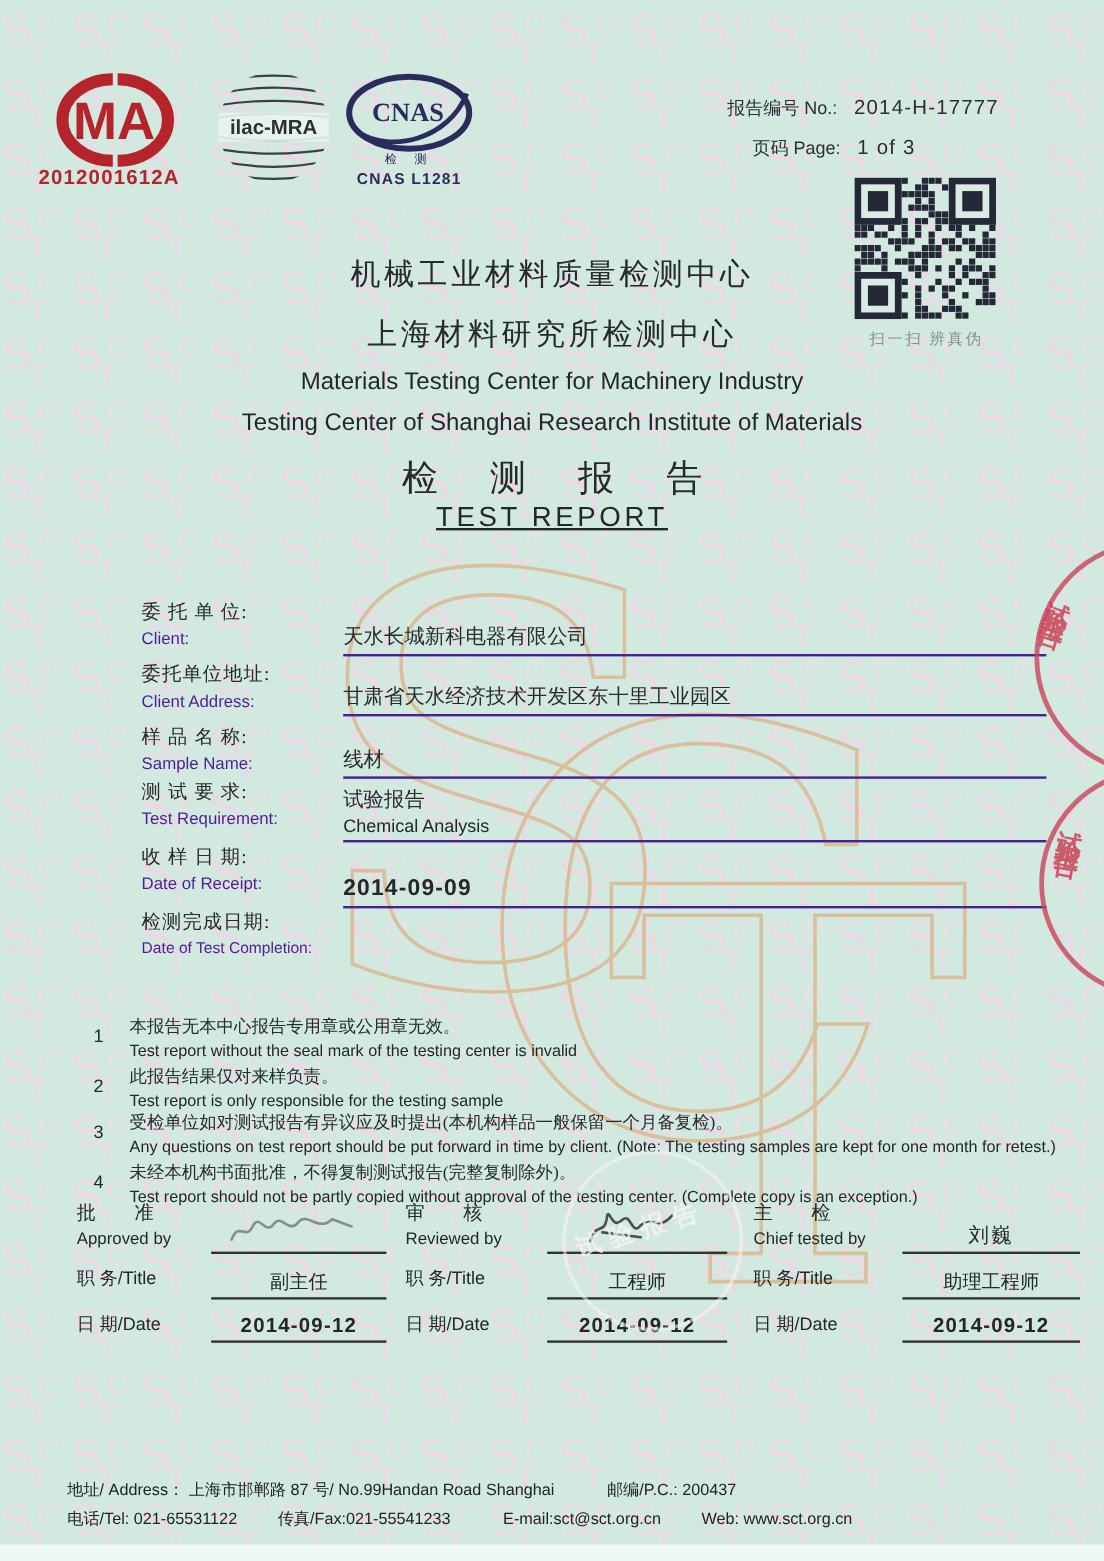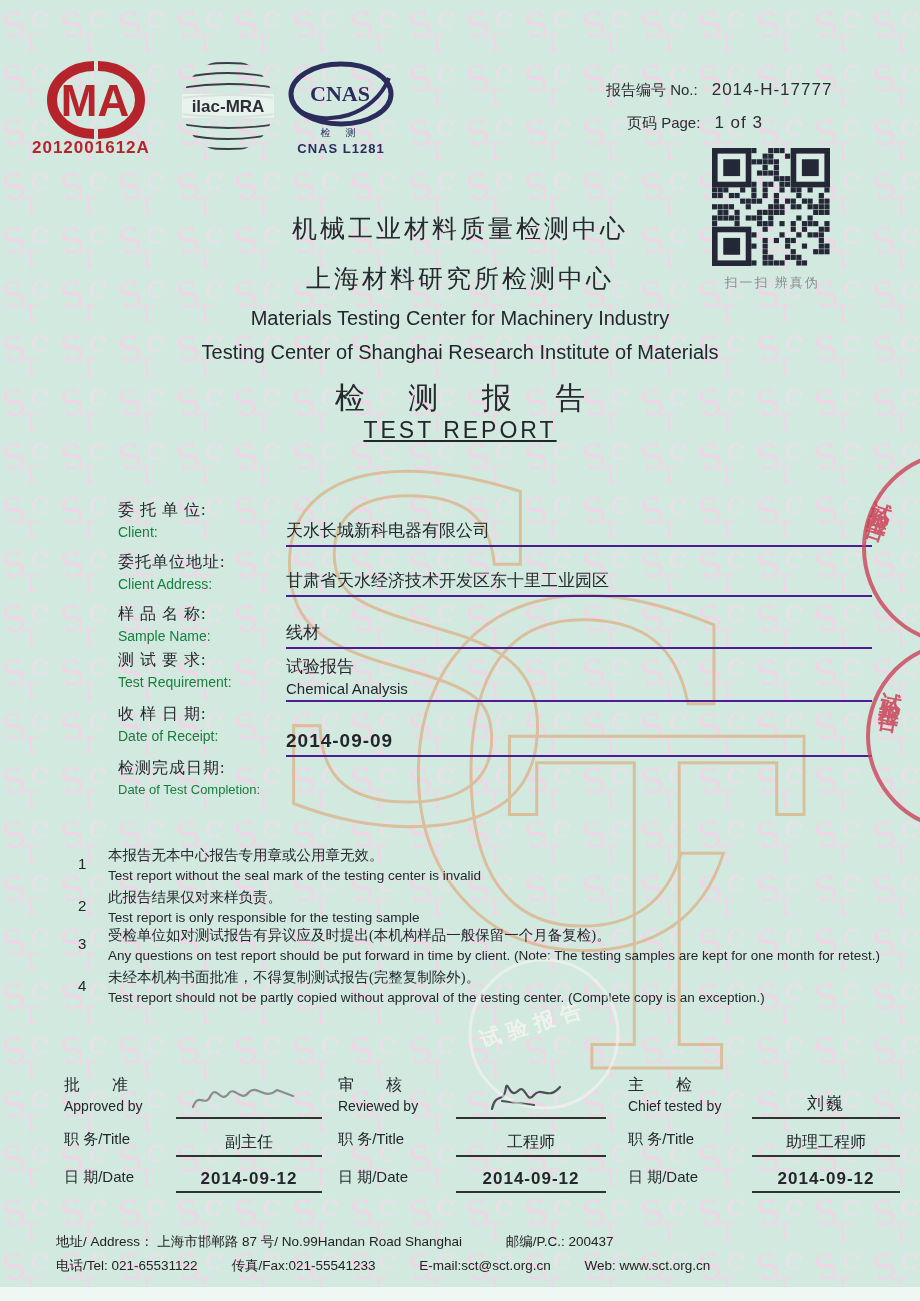--- a/index.html
+++ b/index.html
@@ -25,35 +25,35 @@
   .t-cn2{top:262px;font-size:25px;letter-spacing:3px;}
   .t-en1{top:307px;font-size:20px;}
   .t-en2{top:341px;font-size:20px;}
   .t-rep-cn{top:378px;font-size:30px;letter-spacing:18px;text-indent:18px;}
   .t-rep-en{top:417px;font-size:23px;letter-spacing:3px;text-decoration:underline;}
 
   
   .frow{position:absolute;left:0;width:920px;}
   .flabel{position:absolute;left:118px;top:0;}
   .lcn{font:16px "Liberation Serif","DejaVu Serif",serif;white-space:pre;letter-spacing:1px;color:#26292d;}
-  .len{font-size:14px;margin-top:3px;color:#15803d;}
+  .len{font-size:14px;margin-top:3px;color:#4c1d95;}
   .fval{position:absolute;left:286px;right:48px;bottom:0;border-bottom:2px solid #4c1d95;padding-bottom:3px;}
   .v-cn{font:17px "Liberation Serif","DejaVu Serif",serif;color:#26292d;}
   .v-en{font-size:15px;margin-top:2px;}
   .numv{font:600 19px "Liberation Sans",sans-serif;letter-spacing:1px;}
 
   
   .note{position:absolute;left:78px;right:34px;}
   .nnum{position:absolute;left:0;top:9px;font-size:15px;}
   .ntext{margin-left:30px;}
   .ncn{font:14.5px "Liberation Serif","DejaVu Serif",serif;color:#26292d;}
   .nen{font-size:13.5px;margin-top:3px;}
 
   
-  .scol{position:absolute;top:1070px;text-decoration:underline;}
+  .scol{position:absolute;top:996px;text-decoration:underline;}
   .srow{position:relative;}
   .slabel{position:absolute;left:0;top:5px;}
   .scn{font:16px "Liberation Serif","DejaVu Serif",serif;white-space:pre;color:#26292d;}
   .sen{font-size:14px;margin-top:2px;}
   .slab1{position:absolute;left:0;top:8px;font-size:15px;white-space:pre;}
   .sval{position:absolute;right:4px;bottom:3px;border-bottom:2px solid #2f3431;text-align:center;padding-bottom:2px;}
   .t-v{font:16px "Liberation Serif","DejaVu Serif",serif;}
   .d-v{font:600 17px "Liberation Sans",sans-serif;letter-spacing:1px;}
   .name-v{font:17px "Liberation Serif","DejaVu Serif",serif;letter-spacing:2px;}
   .sigsvg{display:block;margin:0 auto;}

